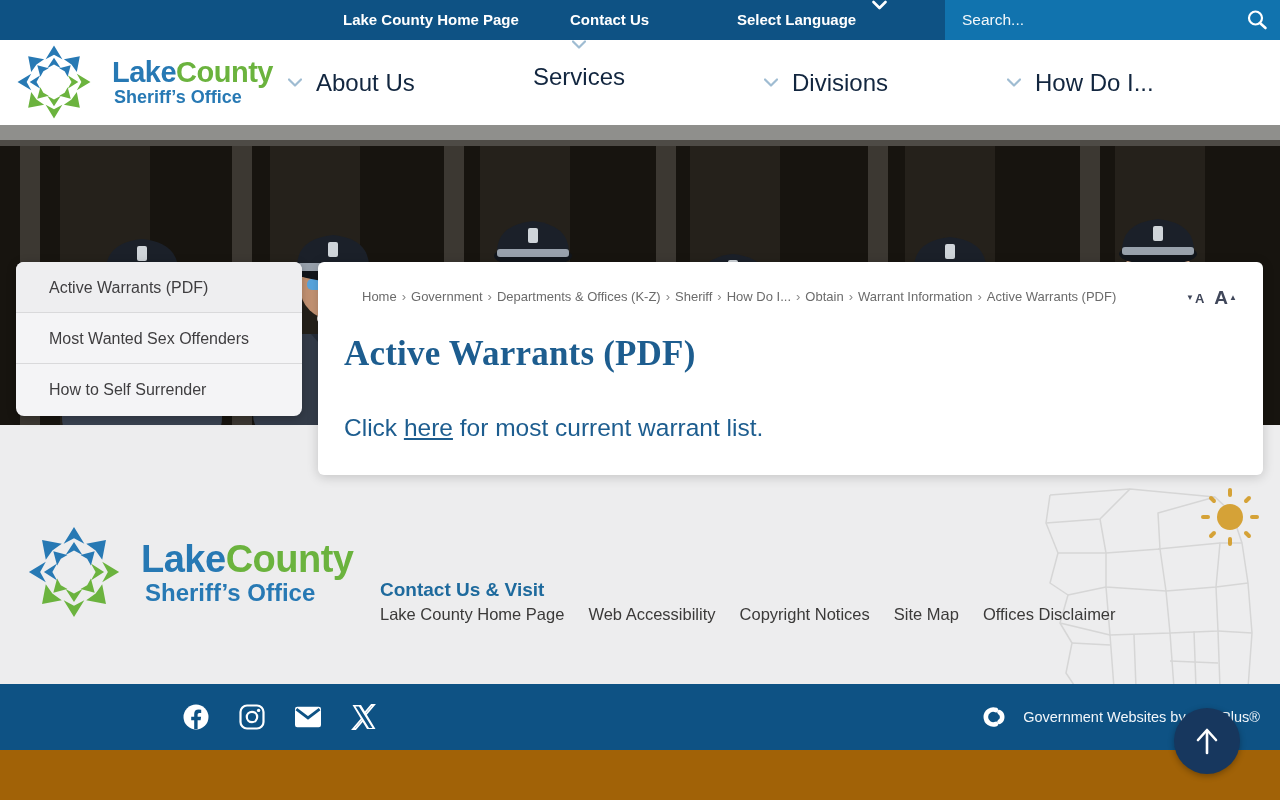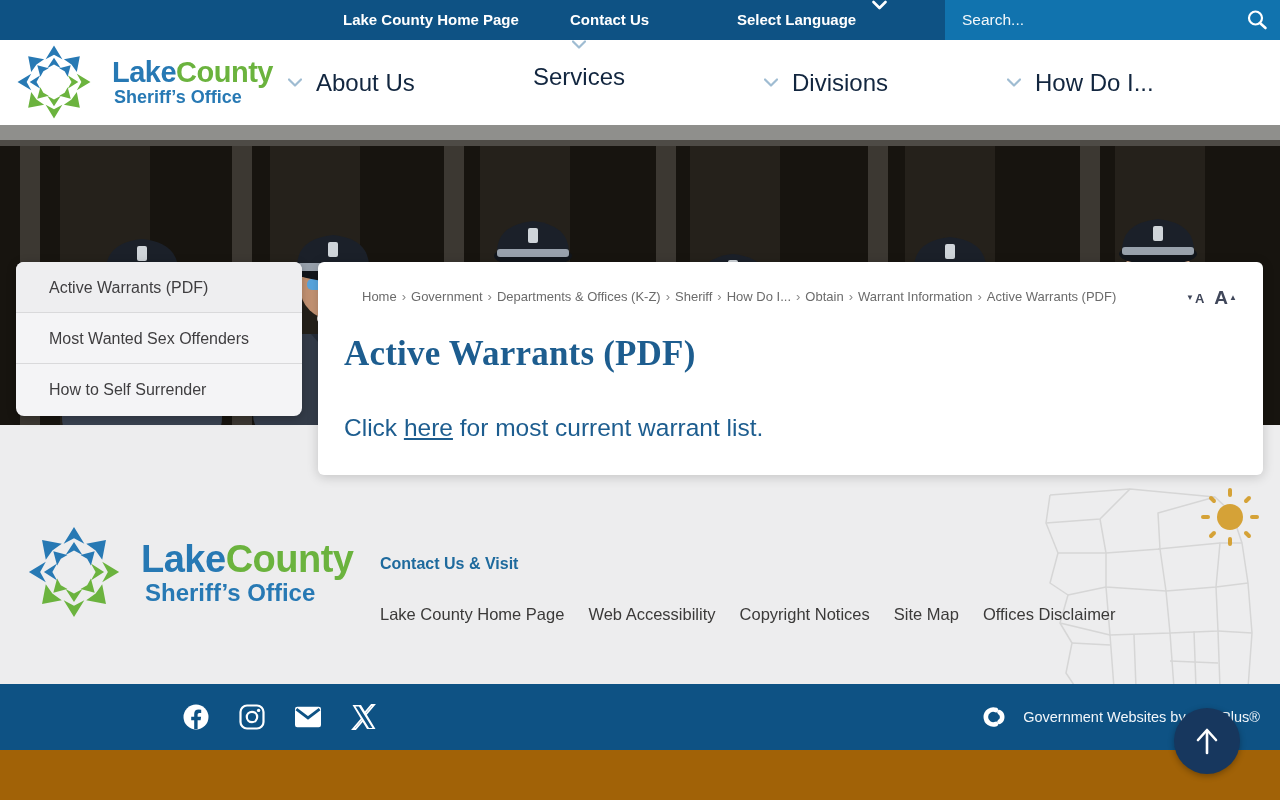--- a/index.html
+++ b/index.html
@@ -57,21 +57,21 @@
                 font-size:35px; font-weight:700; color:#1d5d8f; letter-spacing:.2px; }
   .click-line { position:absolute; left:26px; top:152px; font-size:24.5px; font-weight:400; color:#1d5d8f; }
   .click-line a { color:#1d5d8f; cursor:pointer; }
 
   
   .footer { position:absolute; left:0; top:425px; width:1280px; height:259px; background:#ededee; overflow:hidden; }
   .map-art { position:absolute; right:0; top:58px; }
   .f-brand { position:absolute; left:27px; top:100px; display:flex; align-items:center; cursor:pointer; }
   .f-brand .brand-line1 { font-size:38px; }
   .f-brand .brand-line2 { font-size:24px; margin-left:4px; }
-  .f-contact { position:absolute; left:380px; top:130px; font-size:16px; font-weight:600; color:#1e6a9d;
+  .f-contact { position:absolute; left:380px; top:154px; font-size:19px; font-weight:600; color:#1e6a9d;
                text-decoration:none; cursor:pointer; }
   .f-links { position:absolute; left:380px; top:180px; display:flex; gap:24px; }
   .f-links a { font-size:16.5px; color:#3b3a39; text-decoration:none; cursor:pointer; white-space:nowrap; }
 
   
   .bottombar { position:absolute; left:0; top:684px; width:1280px; height:66px; background:#0e5284; }
   .social { position:absolute; left:183px; top:0; height:66px; display:flex; align-items:center; gap:30px; }
   .social .s-btn { width:26px; height:26px; display:flex; align-items:center; justify-content:center; cursor:pointer; }
   .credit { position:absolute; right:20px; top:0; height:66px; display:flex; align-items:center; gap:14px; color:#fff; }
   .credit span { font-size:14.5px; color:#f2f6fa; }

